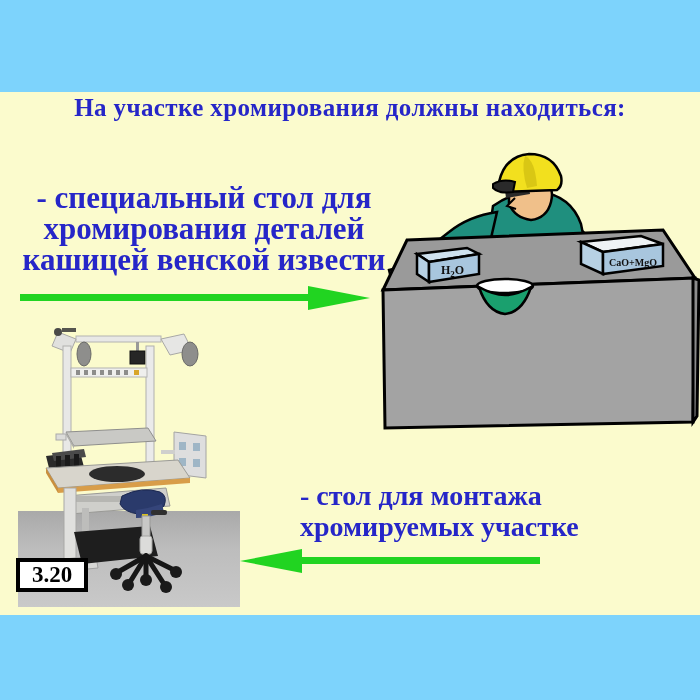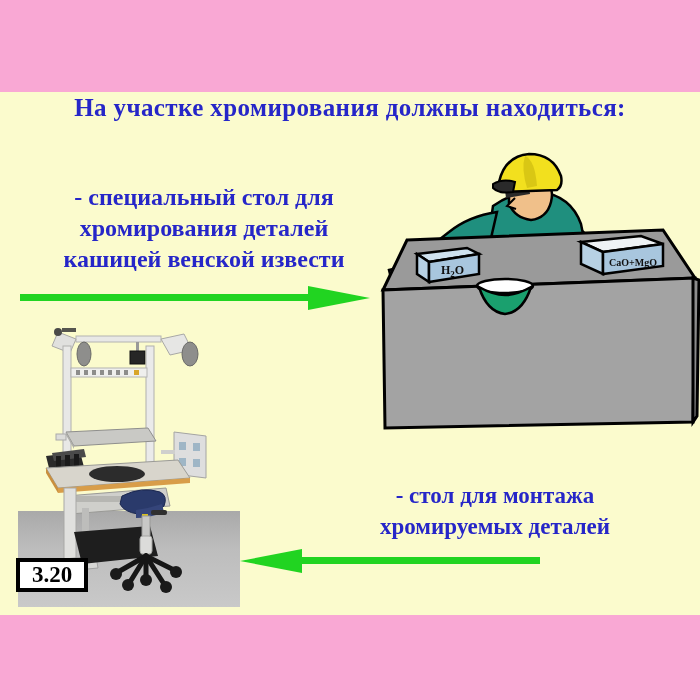--- a/index.html
+++ b/index.html
@@ -11,21 +11,21 @@
     overflow: hidden;
   }
   body {
     font-family: "Liberation Serif", serif;
   }
 
   #slide {
     position: relative;
     width: 700px;
     height: 700px;
-    background: #f9a8d4;
+    background: #7dd3fc;
   }
 
   
   #panel {
     position: absolute;
     left: 0;
     top: 92px;
     width: 700px;
     height: 523px;
     background: #fbfbcd;
@@ -47,34 +47,33 @@
   }
 
   .text-left {
     position: absolute;
     left: 8px;
     top: 182px;
     width: 392px;
     text-align: center;
     font-family: "Liberation Serif", serif;
     font-weight: bold;
-    font-size: 24px;
+    font-size: 31px;
     line-height: 31px;
     color: #2626c8;
   }
 
   .text-right-bottom {
     position: absolute;
     left: 300px;
     top: 480px;
     width: 390px;
-    text-align: center;
     font-family: "Liberation Serif", serif;
     font-weight: bold;
-    font-size: 23px;
+    font-size: 28px;
     line-height: 31px;
     color: #2626c8;
   }
 
   
   .arrow-right {
     position: absolute;
     left: 20px;
     top: 285px;
     width: 350px;
@@ -153,21 +152,21 @@
   <div class="slide-title">На участке хромирования должны находиться:</div>
 
   <div class="text-left">
     <div>- специальный стол для</div>
     <div>хромирования деталей</div>
     <div>кашицей венской извести</div>
   </div>
 
   <div class="text-right-bottom">
     <div>- стол для монтажа</div>
-    <div>хромируемых деталей</div>
+    <div>хромируемых участке</div>
   </div>
 
   <div class="arrow-right">
     <svg width="350" height="26" viewBox="0 0 350 26">
       <rect x="0" y="9" width="300" height="7" fill="#21d421"></rect>
       <polygon points="288,1 350,13 288,25" fill="#21d421"></polygon>
     </svg>
   </div>
 
   <div class="arrow-left">

